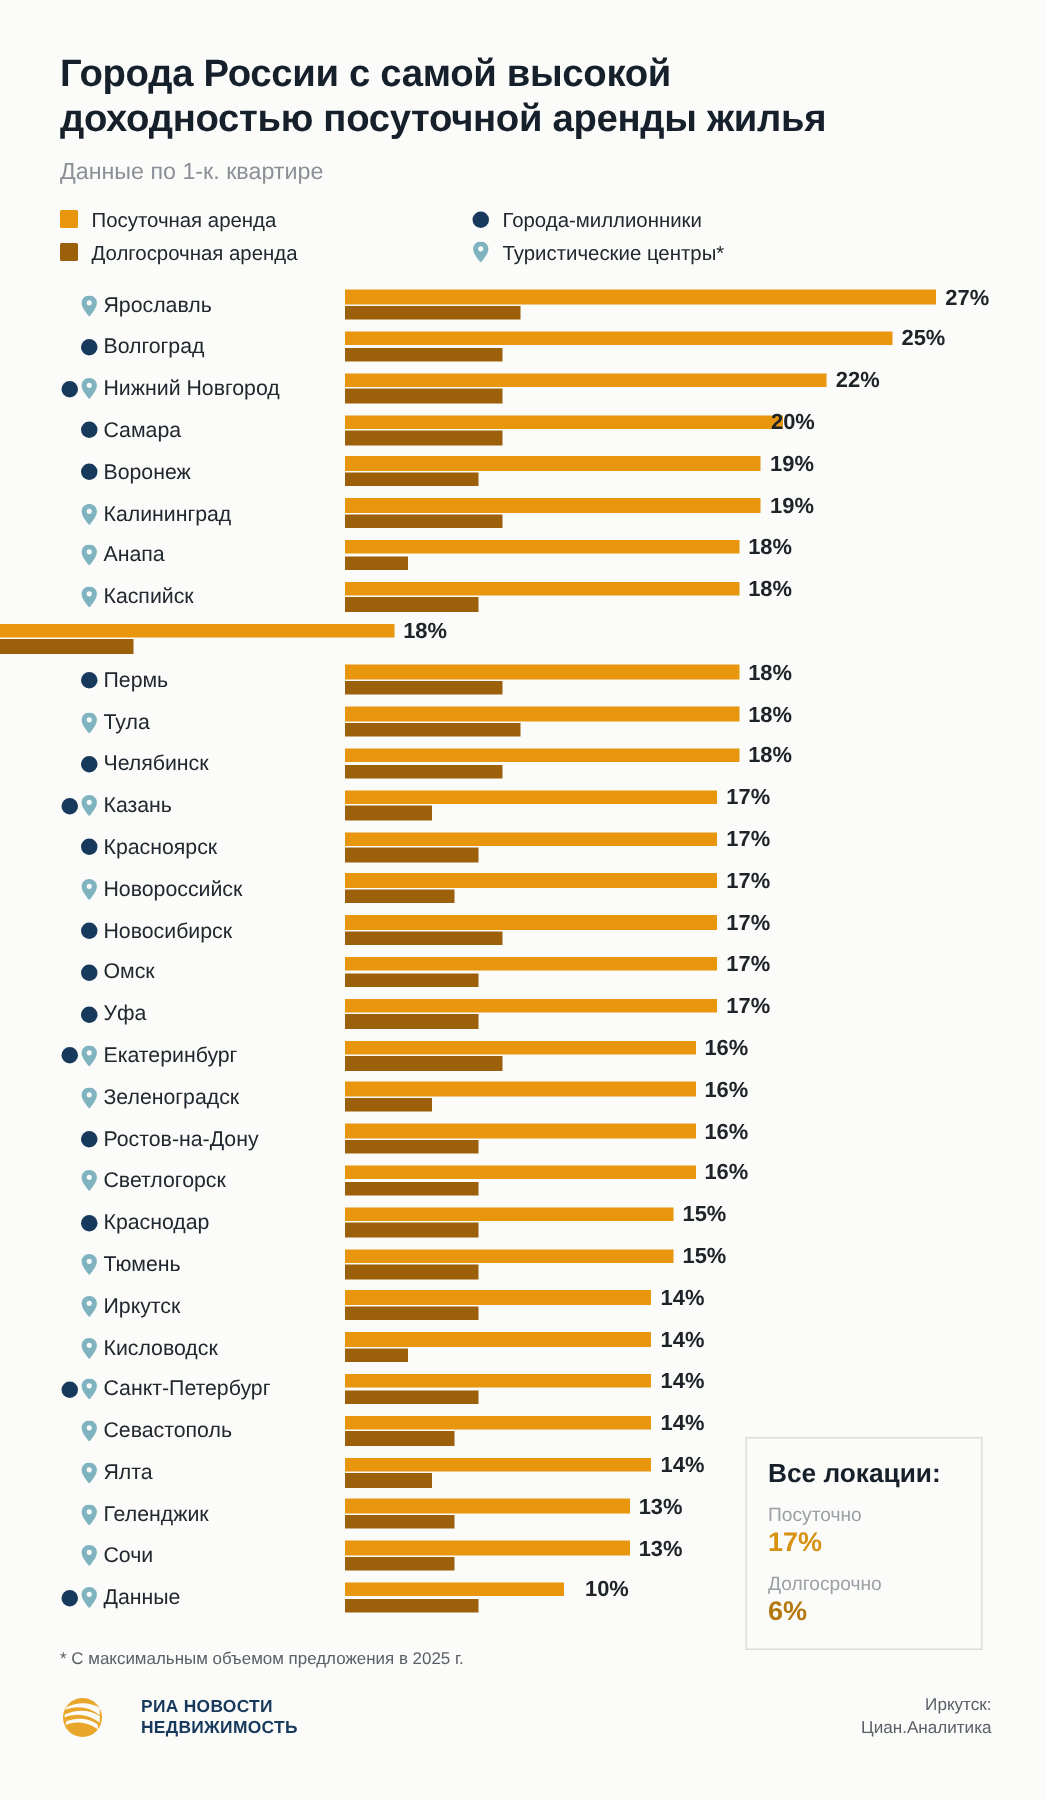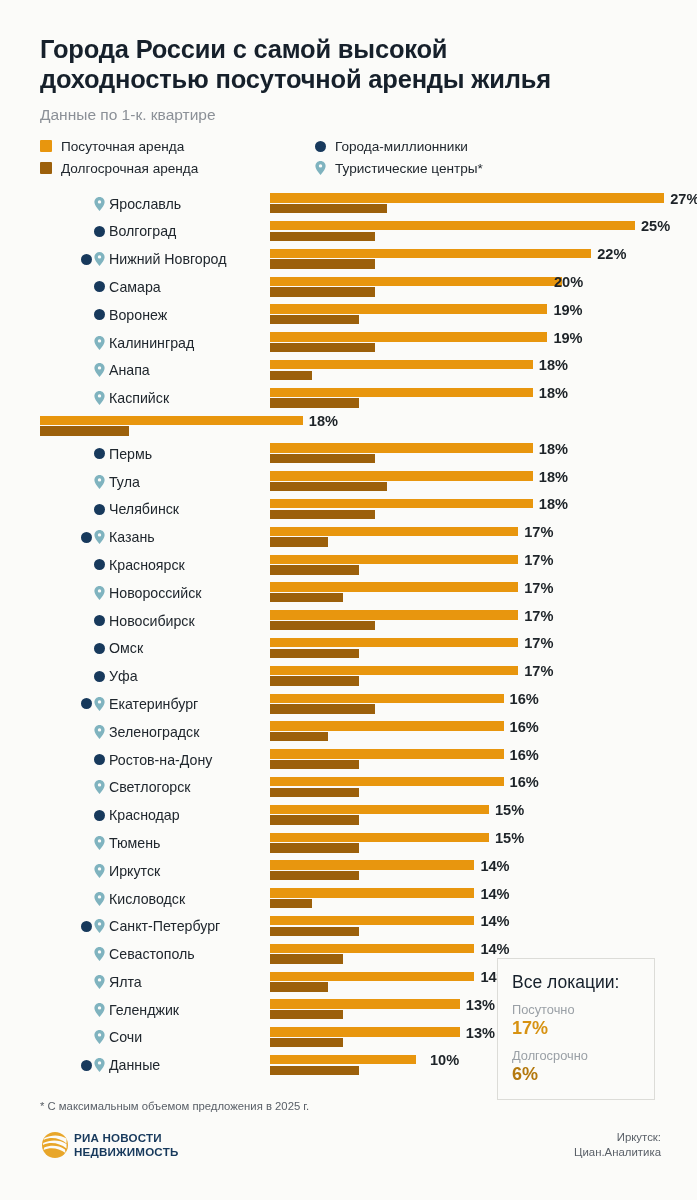--- a/index.html
+++ b/index.html
@@ -41,21 +41,21 @@
 
   
   .chart{
     position:relative;
     margin-top:14px;
     padding-left:0;
   }
   .row{
     position:relative;
     height:27.8px;
-    display:flex;align-items:center;margin-left:40px;
+    display:flex;align-items:center;
   }
   .row-label{
     width:230px;flex:none;
     display:flex;align-items:center;justify-content:flex-end;
     padding-right:9px;box-sizing:border-box;
     gap:4px;
   }
   .marks{
     display:flex;align-items:center;gap:2px;width:30px;justify-content:flex-end;flex:none;
   }
@@ -78,35 +78,35 @@
     position:absolute;top:1px;
     font-size:14.6px;font-weight:bold;color:#1d2328;white-space:nowrap;
   }
 
   
   .summary{
     position:absolute;left:497px;top:958px;width:158px;
     border:1px solid #dcdcd8;background:#fbfbf9;
     box-sizing:border-box;padding:13px 14px 14px 14px;
   }
-  .summary-title{font-size:17.5px;font-weight:normal;color:#16202b;}
+  .summary-title{font-size:17.5px;font-weight:bold;color:#16202b;}
   .summary-lbl{font-size:12.8px;color:#9aa0a6;margin-top:9px;}
   .summary-val{font-size:18px;font-weight:bold;color:#d79212;margin-top:1px;}
   .summary-val.long{color:#b4790e;}
 
   
   .footnote{
     position:absolute;left:40px;top:1100px;
     font-size:11.3px;color:#5a6068;
   }
   .footer{
     position:absolute;left:40px;right:36px;top:1130px;
     display:flex;align-items:center;justify-content:space-between;
   }
-  .logo{display:flex;align-items:center;gap:4px;}
+  .logo{display:flex;align-items:center;gap:24px;}
   .logo-mark{width:30px;height:30px;flex:none;display:block;}
   .logo-text{
     font-size:11.6px;font-weight:bold;line-height:1.18;color:#17395c;letter-spacing:0.2px;
   }
   .logo-text span{display:block;}
   .source{
     text-align:right;font-size:11.4px;color:#5a6068;line-height:1.32;
   }
   .source span{display:block;}
 </style>

